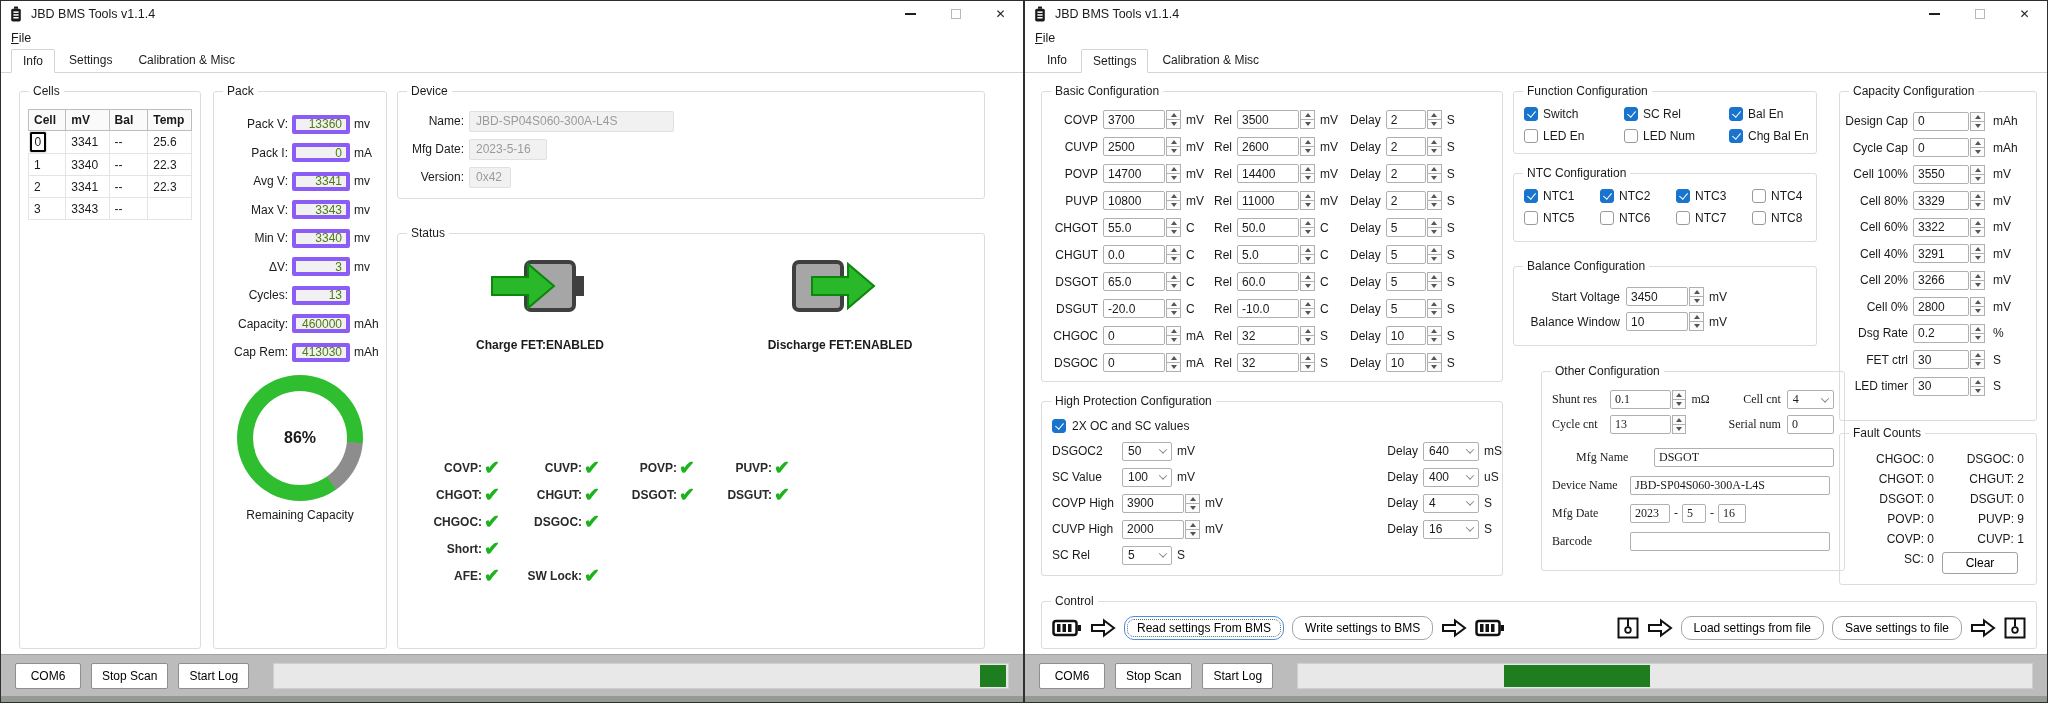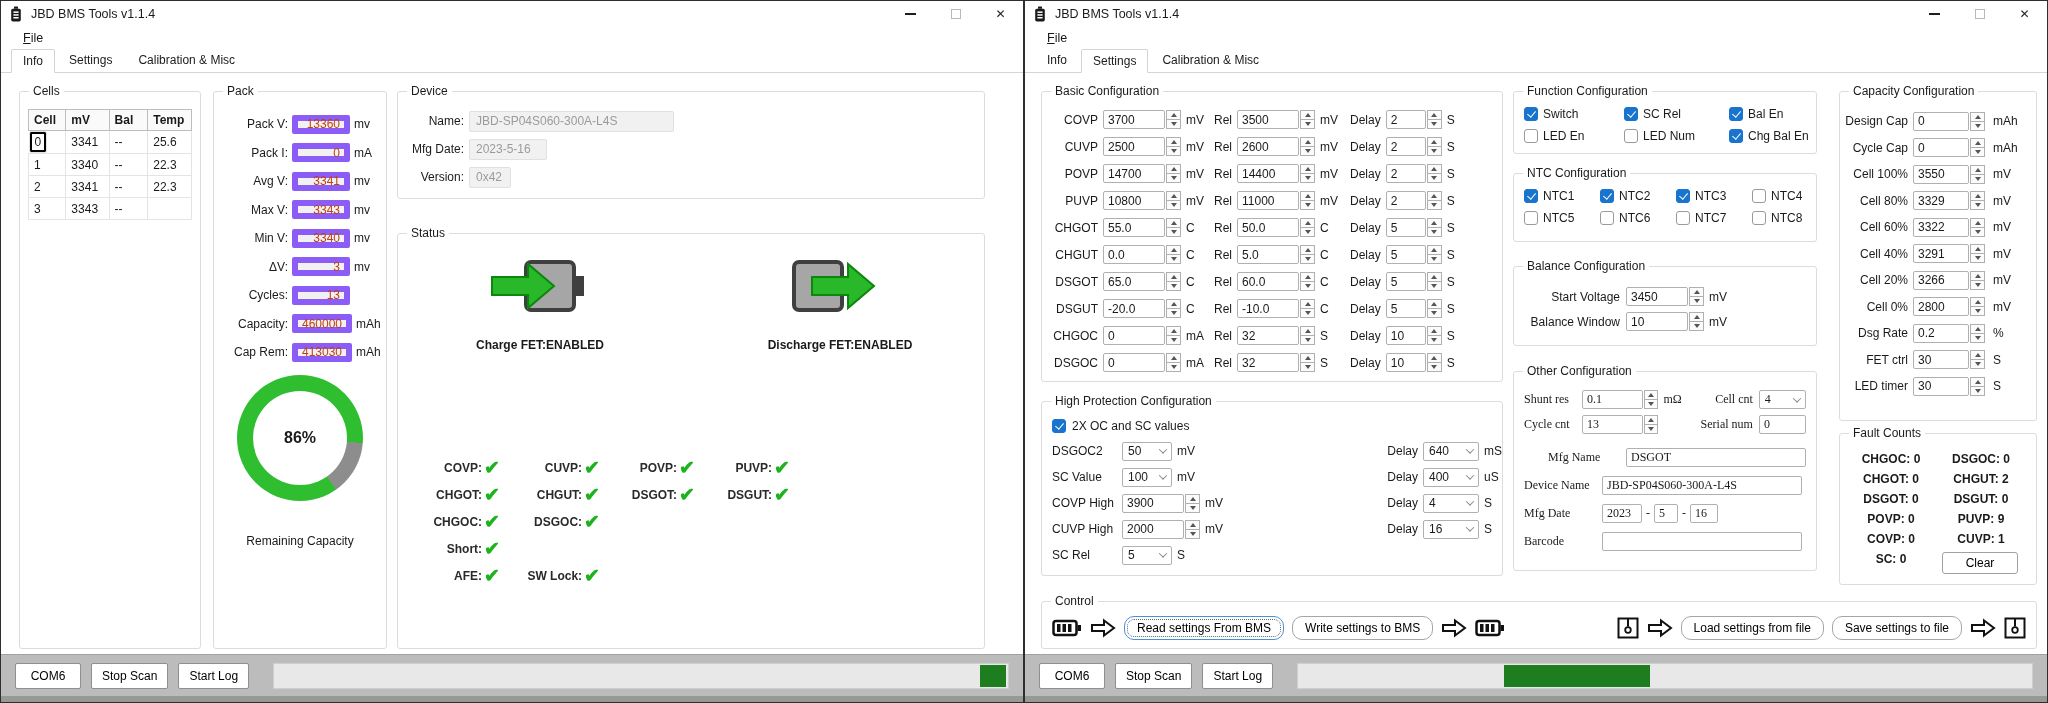--- a/index.html
+++ b/index.html
@@ -10,21 +10,21 @@
             border: 1px solid #2e2e2e; overflow: hidden; flex: 0 0 1024px; }
 
   
   .titlebar { height: 26px; display: flex; align-items: center; padding-left: 9px; gap: 9px;
               font-size: 12.5px; background: #fff; }
   .win-controls { margin-left: auto; display: flex; height: 100%; }
   .win-btn { width: 45px; display: flex; align-items: center; justify-content: center;
              font-size: 12px; color: #1f1f1f; cursor: default; }
   .min-glyph { width: 11px; height: 1.5px; background: #1f1f1f; display: block; }
   .max-glyph { width: 10px; height: 10px; border: 1.5px solid #b9b9b9; display: block; }
-  .menubar { height: 21px; display: flex; align-items: center; padding-left: 22px; font-size: 12.5px; }
+  .menubar { height: 21px; display: flex; align-items: center; padding-left: 10px; font-size: 12.5px; }
   .menu-item { display: block; }
   .menu-item::first-letter { text-decoration: underline; }
   .tabstrip { height: 25px; display: flex; align-items: flex-end; padding-left: 10px;
               border-bottom: 1px solid #d4d4d4; gap: 2px; }
   .tab { padding: 4px 11px; font-size: 12px; border: 1px solid transparent; }
   .tab.active { border-color: #d4d4d4 #d4d4d4 #fff; background: #fff; margin-bottom: -1px;
                 border-radius: 2px 2px 0 0; }
 
   
   .group { position: absolute; border: 1px solid #dcdcdc; border-radius: 3px; }
@@ -36,48 +36,48 @@
   .g-pack     { left: 212px; top: 90px;  width: 174px; height: 558px; }
   .g-device   { left: 396px; top: 90px;  width: 588px; height: 108px; }
   .g-status   { left: 396px; top: 232px; width: 588px; height: 416px; }
 
   
   .g-basic    { left: 16px;  top: 90px;  width: 462px; height: 291px; }
   .g-hiprot   { left: 16px;  top: 400px; width: 462px; height: 175px; }
   .g-func     { left: 488px; top: 90px;  width: 304px; height: 63px;  }
   .g-ntc      { left: 488px; top: 172px; width: 304px; height: 69px;  }
   .g-balance  { left: 488px; top: 265px; width: 304px; height: 80px;  }
-  .g-other    { left: 488px; top: 370px; width: 304px; height: 200px; }
+  .g-other    { left: 516px; top: 370px; width: 304px; height: 200px; }
   .g-capacity { left: 814px; top: 90px;  width: 198px; height: 330px; }
   .g-faults   { left: 814px; top: 432px; width: 198px; height: 152px; }
   .g-control  { left: 16px;  top: 600px; width: 996px; height: 48px;  }
 
   
   .cells-table { border-collapse: collapse; margin: 17px 8px; }
   .cells-table th { border: 1px solid #bdbdbd; background: #fafafa; font-weight: bold;
                     font-size: 12px; padding: 3px 5px; text-align: left; }
   .cells-table td { border: 1px solid #e4e4e4; font-size: 12px; padding: 3px 5px; height: 22px; }
   .cells-table .cw1 { width: 38px; } .cells-table .cw2 { width: 44px; }
   .cells-table .cw3 { width: 40px; } .cells-table .cw4 { width: 44px; }
   td.sel { box-shadow: inset 0 0 0 2px #000; }
 
   
   .pack-rows { padding: 18px 0 0 6px; }
   .prow { display: flex; align-items: center; height: 28.5px; }
   .plabel { flex: 0 0 68px; text-align: right; margin-right: 4px; font-size: 12px; white-space: nowrap; }
-  .pvalue { flex: 0 0 58px; height: 19px; background: #f1f1f1; border: 6px solid #8b5cf6;
-            border-radius: 2px; color: #c2410c; font-size: 12px; display: flex; align-items: center;
+  .pvalue { flex: 0 0 58px; height: 19px; background: #f1f1f1; border: 4px solid #8b5cf6;
+            border-radius: 2px; color: #4d7c0f; font-size: 12px; display: flex; align-items: center;
             justify-content: flex-end; padding: 0 4px; }
   .punit { margin-left: 4px; font-size: 12px; width: 28px; }
   .gauge { position: absolute; left: 50%; transform: translateX(-50%); top: 283px;
            width: 126px; height: 126px; border-radius: 50%; }
   .gauge::after { content: ""; position: absolute; inset: 16px; background: #fff; border-radius: 50%; }
   .gauge-label { position: absolute; inset: 0; display: flex; align-items: center; justify-content: center;
                  font-weight: bold; font-size: 16px; z-index: 1; }
-  .gauge-caption { position: absolute; top: 442px; width: 100%; text-align: center; font-size: 12px; }
+  .gauge-caption { position: absolute; top: 416px; width: 100%; text-align: center; font-size: 12px; }
 
   
   .device-rows { padding: 15px 0 0 0; }
   .drow { display: flex; align-items: center; height: 28px; }
   .dlabel { flex: 0 0 66px; text-align: right; margin-right: 6px; font-size: 12px; }
   .dinput { height: 21px; background: #f1f1f1; border: 1px solid #e0e0e0; border-radius: 2px;
             color: #9b9b9b; font-size: 12px; display: flex; align-items: center; padding: 0 6px; }
   .dw-name { width: 205px; } .dw-date { width: 78px; } .dw-ver { width: 42px; }
 
   
@@ -155,21 +155,21 @@
   .mt6 { margin-top: 6px; margin-left: 24px; }
 
   
   .cap-rows { padding: 16px 0 0 4px; }
   .caprow { display: flex; align-items: center; height: 26.5px; }
   .caplabel { flex: 0 0 64px; text-align: right; margin-right: 5px; font-size: 12px; }
   .capunit { margin-left: 8px; font-size: 12px; }
 
   
   .fault-grid { display: grid; grid-template-columns: 1fr 1fr; padding: 18px 8px 0; row-gap: 4.5px; }
-  .fitem { font-size: 12px; font-weight: 700; text-align: center; padding-right: 4px; height: 15.5px; }
+  .fitem { font-size: 12px; font-weight: 400; text-align: right; padding-right: 4px; height: 15.5px; }
   .clear-btn { height: 22px; width: 76px; border: 1px solid #a0a0a0; border-radius: 3px;
                background: #fff; font-size: 12px; justify-self: end; margin-right: 10px;
                font-family: "Liberation Sans", sans-serif; }
 
   
   .ctl-row { display: flex; align-items: center; height: 100%; padding: 6px 10px 0; gap: 8px; }
   .btn { height: 24px; border: 1px solid #a6a6a6; border-radius: 10px; background: #fff;
          font-size: 12px; padding: 0 12px; font-family: "Liberation Sans", sans-serif; }
   .btn.focused { border: 1px solid #4a90d9; outline: 1px dotted #666; outline-offset: -4px; }
   .ctl-spacer { flex: 1; }

